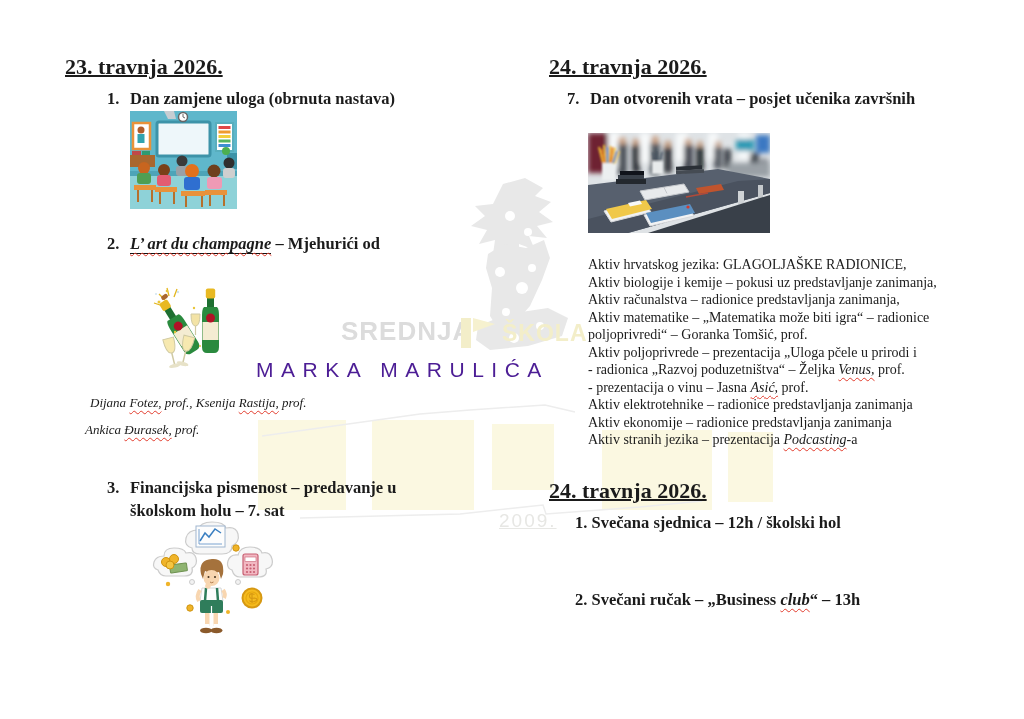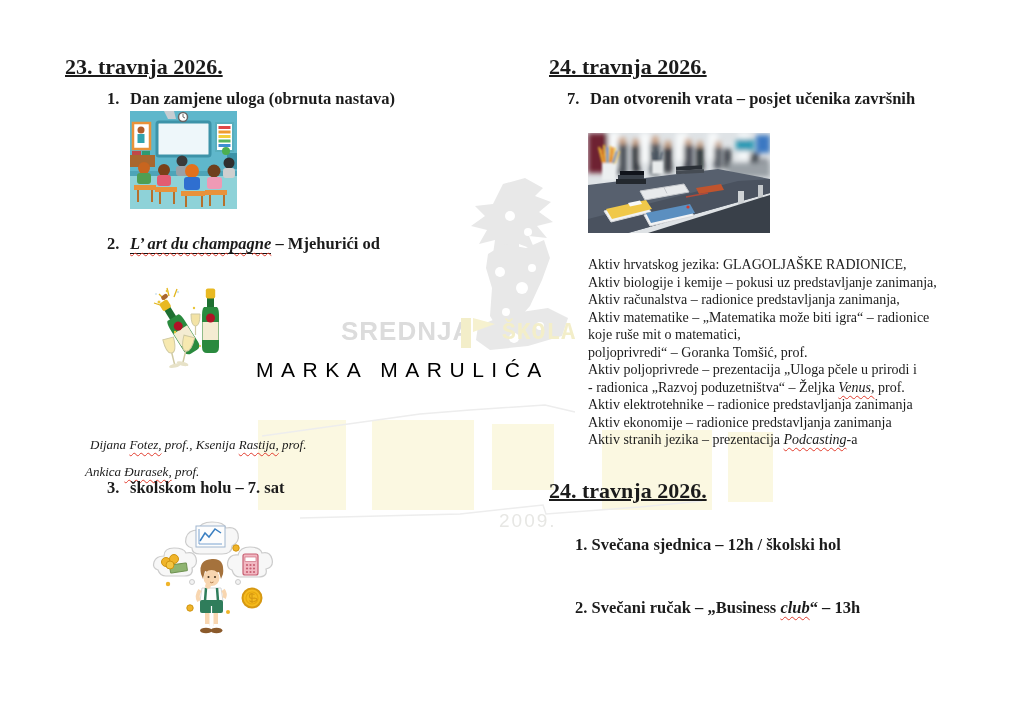--- a/index.html
+++ b/index.html
@@ -3,33 +3,33 @@
 <meta charset="utf-8">
 <style>
   html,body{margin:0;padding:0;background:#fff;}
   .page{position:relative;width:1024px;height:719px;background:#ffffff;overflow:hidden;
         font-family:"Liberation Serif",serif;color:#1b1b1b;}
   .abs{position:absolute;}
   
   .wm{position:absolute;z-index:0;}
   .wm-block{position:absolute;background:#fbf8e1;z-index:0;}
   .wm-srednja{font-family:"Liberation Sans",sans-serif;font-weight:bold;font-size:26px;color:#dcdcdc;letter-spacing:1px;}
-  .wm-skola{font-family:Liberation Mono, monospace;font-weight:bold;font-size:23px;color:#f3eec9;letter-spacing:1px;}
-  .wm-name{font-family:"Liberation Sans",sans-serif;font-size:21px;color:#000000;letter-spacing:7.5px;white-space:nowrap;}
-  .wm-year{font-family:"Liberation Sans",sans-serif;font-size:19px;color:#e7e7e4;letter-spacing:2px;}
+  .wm-skola{font-family:Liberation Sans, sans-serif;font-weight:bold;font-size:23px;color:#f3eec9;letter-spacing:1px;}
+  .wm-name{font-family:"Liberation Sans",sans-serif;font-size:21px;color:#4c1d95;letter-spacing:7.5px;white-space:nowrap;}
+  .wm-year{font-family:"Liberation Sans",sans-serif;font-size:19px;color:#e7e7e4;letter-spacing:2px;text-decoration:underline;}
   
   .z1{z-index:1;}
   .dhead{font-weight:bold;font-size:22px;line-height:21px;text-decoration:underline;
          text-decoration-thickness:1.5px;white-space:nowrap;}
   .event{display:flex;font-weight:bold;font-size:16.5px;line-height:22.5px;}
   .event .num{width:23px;flex:none;}
   .line{white-space:nowrap;}
   .aktiv{font-size:14px;line-height:17.5px;}
-  .prof{font-style:italic;font-size:13px;line-height:16px;white-space:nowrap;margin-top:42px;}
-  .sched{font-weight:bold;font-size:16.5px;line-height:22px;white-space:nowrap;margin-top:22px;}
+  .prof{font-style:italic;font-size:13px;line-height:16px;white-space:nowrap;}
+  .sched{font-weight:bold;font-size:16.5px;line-height:22px;white-space:nowrap;}
   .sq{text-decoration:underline;text-decoration-style:wavy;text-decoration-color:#e23c2e;
       text-decoration-thickness:1px;text-underline-offset:3px;font-style:italic;}
   .u{border-bottom:1.5px solid #111;}
   svg{display:block;}
 </style>
 </head>
 <body>
 
 <div class="page">
 
@@ -170,20 +170,21 @@
       <circle cx="49" cy="22" r="1.2" fill="#e9c53a"></circle>
       <circle cx="55" cy="60" r="1" fill="#e9c53a"></circle>
   </svg>
 
   <div class="abs z1 prof" style="left:90px;top:395px"><span>Dijana </span><span class="sq">Fotez,</span><span> prof., Ksenija </span><span class="sq">Rastija,</span><span> prof.</span></div>
   <div class="abs z1 prof" style="left:85px;top:422px"><span>Ankica </span><span class="sq">Đurasek,</span><span> prof.</span></div>
 
   <div class="abs z1 event" style="left:107px;top:477px">
     <span class="num">3.</span>
     <span>
+      <span class="line" style="display:block"><span>Financijska pismenost – predavanje u</span></span>
       <span class="line" style="display:block"><span>školskom holu – 7. sat</span></span>
     </span>
   </div>
 
   <svg class="abs z1" style="left:148px;top:520px" width="127" height="118" viewBox="0 0 127 118" aria-label="boy-thinking-about-money-clipart">
     <rect width="127" height="118" fill="#ffffff"></rect>
 
     <path d="M10 50q-6-2-4-8t10-6q0-8 10-8t12 5q8-2 10 5t-4 10q2 8-8 8H18q-6 0-8-6z" fill="#f7f7f7" stroke="#cccccc" stroke-width="1.2"></path>
     <path d="M44 28q-8-2-6-10t12-8q2-8 14-8t14 6q10-2 12 6t-6 12q0 8-10 8H52q-8 0-8-6z" fill="#f7f7f7" stroke="#cccccc" stroke-width="1.2"></path>
     <path d="M84 50q-6-2-4-9t10-6q2-8 12-8t12 6q8-2 10 6t-6 10q2 8-8 8H92q-6 0-8-7z" fill="#f7f7f7" stroke="#cccccc" stroke-width="1.2"></path>
@@ -316,27 +317,27 @@
     <polygon points="58,80 102,71 107,80 63,90" fill="#5b8fc0"></polygon>
     <circle cx="100" cy="74" r="1.6" fill="#d23b2e"></circle>
     <path d="M98,64 120,60" stroke="#b04a3a" stroke-width="1.5" fill="none"></path>
   </svg>
 
   <div class="abs z1 aktiv" style="left:588px;top:256px">
     <div class="line"><span>Aktiv hrvatskog jezika: GLAGOLJAŠKE RADIONICE,</span></div>
     <div class="line"><span>Aktiv biologije i kemije – pokusi uz predstavljanje zanimanja,</span></div>
     <div class="line"><span>Aktiv računalstva – radionice predstavljanja zanimanja,</span></div>
     <div class="line"><span>Aktiv matematike – „Matematika može biti igra“ – radionice</span></div>
-    <div class="line"><span>koje ruše mit o matematici,</span></div>
     <div class="line"><span>poljoprivredi“ – Goranka Tomšić, prof.</span></div>
     <div class="line"><span>Aktiv poljoprivrede – prezentacija „Uloga pčele u prirodi i</span></div>
     <div class="line"><span>- radionica „Razvoj poduzetništva“ – Željka </span><span class="sq">Venus,</span><span> prof.</span></div>
+    <div class="line"><span>- prezentacija o vinu – Jasna </span><span class="sq">Asić,</span><span> prof.</span></div>
     <div class="line"><span>Aktiv elektrotehnike – radionice predstavljanja zanimanja</span></div>
     <div class="line"><span>Aktiv ekonomije – radionice predstavljanja zanimanja</span></div>
     <div class="line"><span>Aktiv stranih jezika – prezentacija </span><span class="sq">Podcasting</span><span>-a</span></div>
   </div>
 
   <div class="abs z1 dhead" style="left:549px;top:480px">24. travnja 2026.</div>
 
   <div class="abs z1 sched" style="left:575px;top:512px"><span>1. Svečana sjednica – 12h / školski hol</span></div>
-  <div class="abs z1 sched" style="left:575px;top:575px"><span>2. Svečani ručak – „Business </span><span class="sq">club</span><span>“ – 13h</span></div>
+  <div class="abs z1 sched" style="left:575px;top:589px"><span>2. Svečani ručak – „Business </span><span class="sq">club</span><span>“ – 13h</span></div>
 
 </div>
 
 </body></html>

